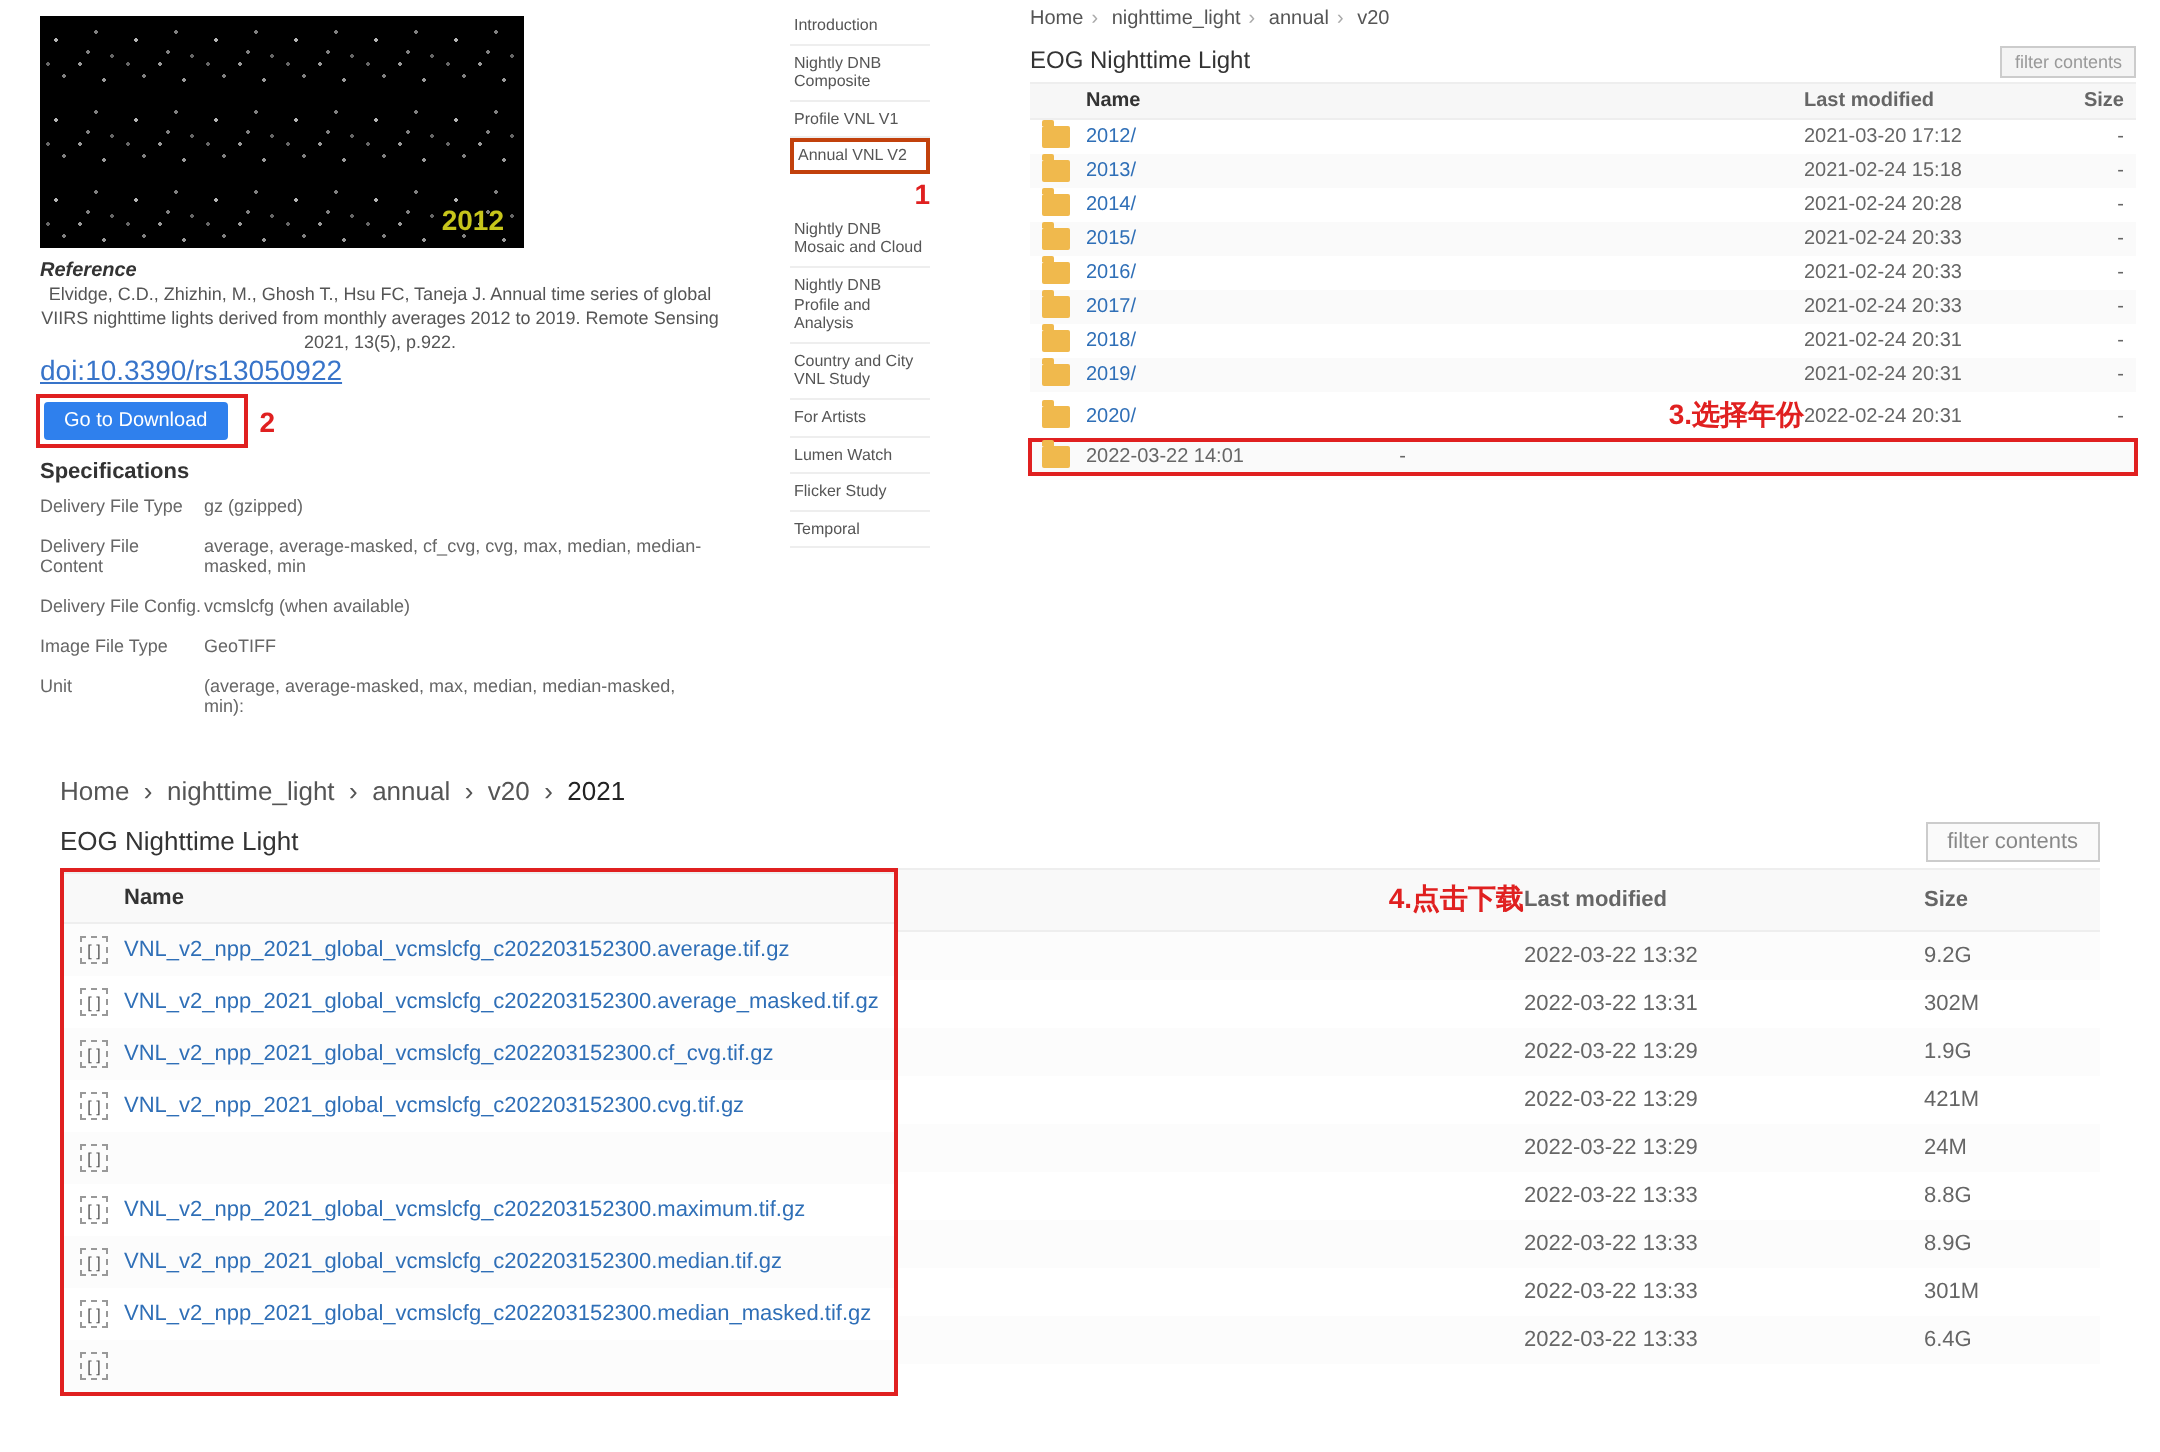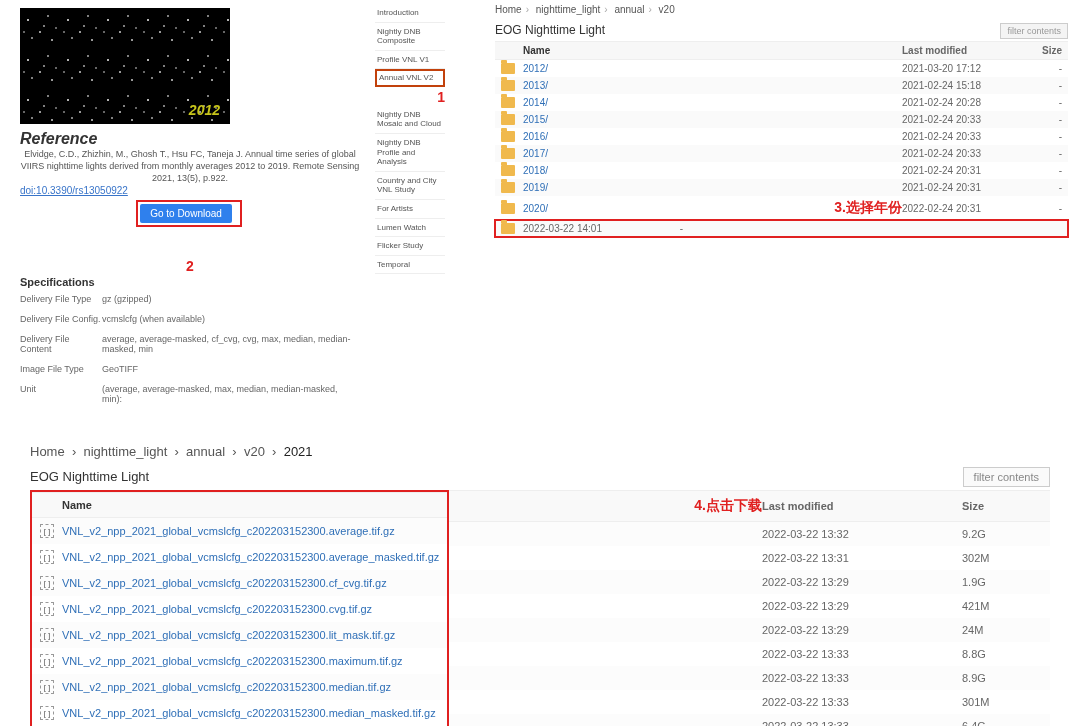--- a/index.html
+++ b/index.html
@@ -8,55 +8,54 @@
     font-family: -apple-system, "Segoe UI", Arial, sans-serif;
     background: #fff;
     color: #333;
     font-size: 11px;
     width: 1080px;
   }
   
   .top-strip { display: flex; padding: 4px 0 0 20px; }
   .left-col { width: 340px; }
   .sat-img {
-    width: 210px; height: 116px; background: #000; position: relative;
+    width: 242px; height: 116px; background: #000; position: relative;
     margin-top: 4px;
-    font-style: italic;
   }
   .sat-img .noise {
     position: absolute; inset: 0;
     background:
       radial-gradient(circle at 20% 30%, rgba(255,255,255,.7) 0 1px, transparent 1px),
       radial-gradient(circle at 50% 60%, rgba(255,255,255,.6) 0 1px, transparent 1px),
       radial-gradient(circle at 70% 20%, rgba(255,255,255,.5) 0 1px, transparent 1px),
       radial-gradient(circle at 80% 80%, rgba(255,255,255,.6) 0 1px, transparent 1px),
       radial-gradient(circle at 30% 75%, rgba(255,255,255,.5) 0 1px, transparent 1px),
       radial-gradient(circle at 10% 60%, rgba(255,255,255,.4) 0 1px, transparent 1px),
       radial-gradient(circle at 60% 45%, rgba(255,255,255,.5) 0 1px, transparent 1px),
       radial-gradient(circle at 90% 50%, rgba(255,255,255,.4) 0 1px, transparent 1px);
     background-size: 40px 40px;
   }
   .sat-img .year {
     position: absolute; right: 10px; bottom: 6px;
     color: #c7c51b; font-size: 14px; font-weight: bold;
   }
-  .ref-head { font-style: italic; font-weight: bold; font-size: 16px; margin-top: 6px; }
+  .ref-head { font-style: italic; font-weight: bold; font-size: 10px; margin-top: 6px; }
   .ref-text { font-size: 9px; color: #555; line-height: 1.35; text-align: center; }
-  .ref-link { color: #3874c9; font-size: 10px; text-decoration: underline; }
+  .ref-link { color: #3874c9; font-size: 14px; text-decoration: underline; }
   .dl-btn-wrap { border: 2px solid #e02020; display: inline-block; padding: 2px 8px 2px 2px; margin: 4px 0 4px -2px; }
   .dl-btn {
     display: inline-block; background: #2f80ed; color: #fff;
     padding: 4px 10px; font-size: 10px; border-radius: 2px;
   }
   .anno-red { color: #e02020; font-weight: bold; font-size: 14px; }
   .spec-head { font-weight: bold; font-size: 11px; margin: 2px 0 6px; }
   .spec-row { display: flex; font-size: 9px; color: #666; margin-bottom: 10px; }
   .spec-row .k { width: 82px; flex: none; }
   
-  .nav-col { width: 70px; font-size: 8px; color: #555; line-height: 1.2; margin-left: 15px; }
+  .nav-col { width: 70px; font-size: 8px; color: #555; line-height: 1.2; margin-left: 35px; }
   .nav-item { padding: 4px 2px; border-bottom: 1px solid #eee; }
   .nav-item.boxed { border: 2px solid #c2410c; padding: 2px; }
   
   .mini-listing { flex: 1; margin-left: 50px; padding-right: 12px; }
   .crumb { font-size: 10px; color: #555; margin-bottom: 8px; }
   .crumb .sep { margin: 0 4px; color: #aaa; }
   .listing-title { font-size: 12px; color: #333; margin-bottom: 4px; }
   .filter-box { float: right; border: 1px solid #ccc; font-size: 9px; color: #999; padding: 2px 6px; background:#f4f4f4;}
   .mini-head, .mini-row {
     display: flex; align-items: center; font-size: 10px; padding: 3px 6px;
@@ -70,21 +69,21 @@
   }
   .folder-icon::before {
     content: ""; position: absolute; top: -3px; left: 0;
     width: 6px; height: 3px; background: #f0b94d; border-radius: 1px 1px 0 0;
   }
   .col-name { flex: 1; color: #2f6fb7; }
   .col-mod  { width: 120px; color: #666; }
   .col-size { width: 40px; text-align: right; color: #666; }
   .anno3 { color:#e02020; font-weight:bold; font-size:14px; margin-left:60px; }
   
-  .bottom { margin: 30px 30px 0; }
+  .bottom { margin: 20px 30px 0; }
   .crumb2 { font-size: 13px; color: #555; margin-bottom: 10px; }
   .crumb2 .seg.active { color: #222; }
   .title2 { font-size: 13px; margin-bottom: 6px; position: relative; }
   .filter2 { position:absolute; right:0; top:-2px; border:1px solid #ccc; font-size:11px; color:#888; padding:3px 10px; background:#fafafa;}
   .big-head, .big-row {
     display: flex; align-items: center; font-size: 11px; padding: 6px 8px;
   }
   .big-head { font-weight: bold; background:#f9f9f9; border-top:1px solid #eee; border-bottom:1px solid #eee; }
   .big-row:nth-child(odd) { background: #fcfcfc; }
   .big-col-name { flex: 1; color: #2f6fb7; }
@@ -103,39 +102,39 @@
 
 <div class="top-strip">
   <div class="left-col">
     <div class="sat-img">
       <div class="noise"></div>
       <div class="year">2012</div>
     </div>
     <div class="ref-head">Reference</div>
     <div class="ref-text">Elvidge, C.D., Zhizhin, M., Ghosh T., Hsu FC, Taneja J. Annual time series of global VIIRS nighttime lights derived from monthly averages 2012 to 2019. Remote Sensing 2021, 13(5), p.922.</div>
     <a class="ref-link" href="#">doi:10.3390/rs13050922</a>
-    <div style="display:flex;align-items:center;gap:27px;flex-direction:column;">
+    <div style="display:flex;align-items:center;gap:6px;">
       <span class="dl-btn-wrap">
         <span class="dl-btn">Go to Download</span>
       </span>
       <span class="anno-red">2</span>
     </div>
     <div class="spec-head">Specifications</div>
     <div id="spec-list">
         <div class="spec-row">
           <span class="k">Delivery File Type</span>
           <span>gz (gzipped)</span>
         </div>
         <div class="spec-row">
+          <span class="k">Delivery File Content</span>
+          <span>average, average-masked, cf_cvg, cvg, max, median, median-masked, min</span>
+        </div>
+        <div class="spec-row">
           <span class="k">Delivery File Config.</span>
           <span>vcmslcfg (when available)</span>
-        </div>
-        <div class="spec-row">
-          <span class="k">Delivery File Content</span>
-          <span>average, average-masked, cf_cvg, cvg, max, median, median-masked, min</span>
         </div>
         <div class="spec-row">
           <span class="k">Image File Type</span>
           <span>GeoTIFF</span>
         </div>
         <div class="spec-row">
           <span class="k">Unit</span>
           <span>(average, average-masked, max, median, median-masked, min):</span>
         </div>
       </div>
@@ -270,21 +269,20 @@
           <div class="big-row">
             <span class="file-icon">[ ]</span>
             <span class="big-col-name">VNL_v2_npp_2021_global_vcmslcfg_c202203152300.cf_cvg.tif.gz</span>
           </div>
           <div class="big-row">
             <span class="file-icon">[ ]</span>
             <span class="big-col-name">VNL_v2_npp_2021_global_vcmslcfg_c202203152300.cvg.tif.gz</span>
           </div>
           <div class="big-row">
             <span class="file-icon">[ ]</span>
-            <span class="big-col-name">VNL_v2_npp_2021_global_vcmslcfg_c202203152300.lit_mask.tif.gz</span>
           </div>
           <div class="big-row">
             <span class="file-icon">[ ]</span>
             <span class="big-col-name">VNL_v2_npp_2021_global_vcmslcfg_c202203152300.maximum.tif.gz</span>
           </div>
           <div class="big-row">
             <span class="file-icon">[ ]</span>
             <span class="big-col-name">VNL_v2_npp_2021_global_vcmslcfg_c202203152300.median.tif.gz</span>
           </div>
           <div class="big-row">

